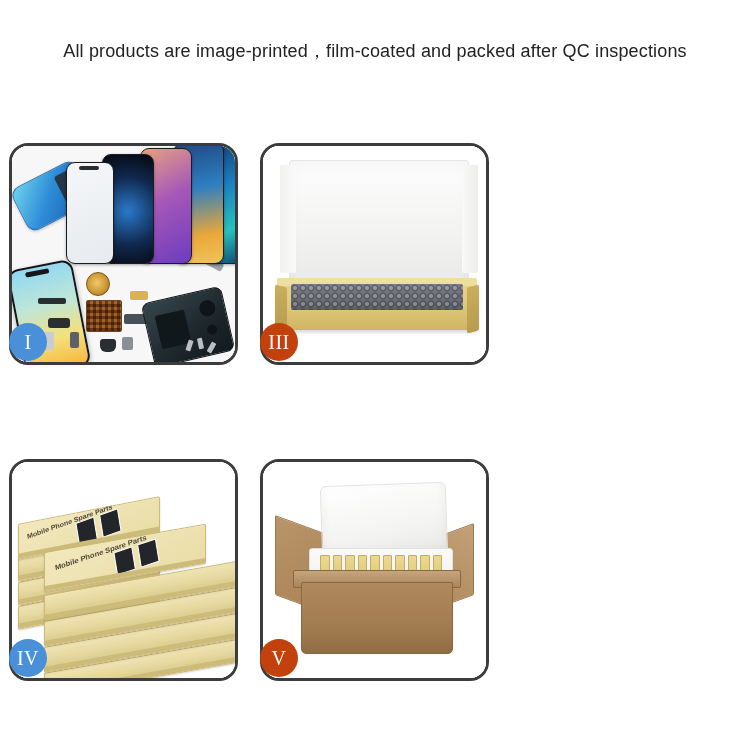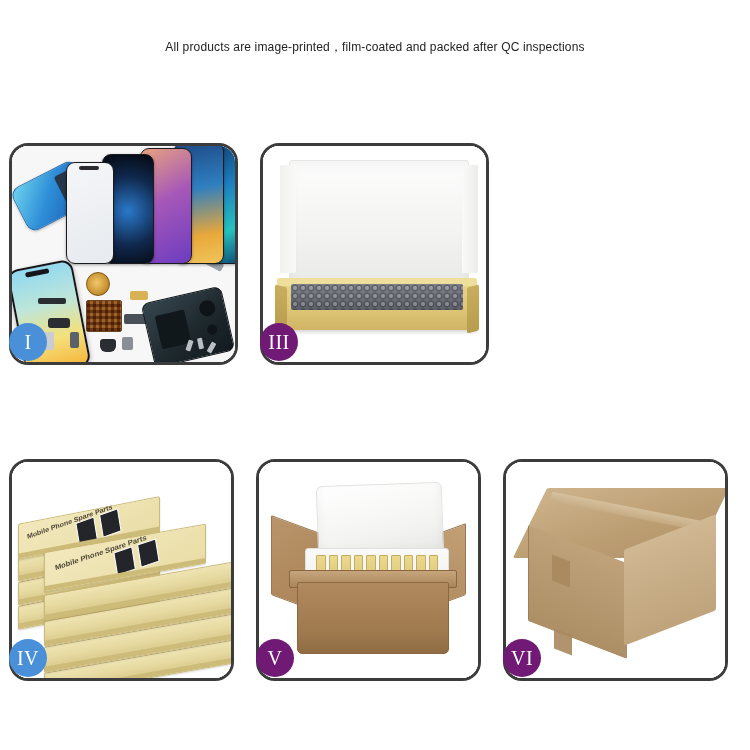--- a/index.html
+++ b/index.html
@@ -28,21 +28,21 @@
     font-weight: bold;
     letter-spacing: 1.2px;
     color: #171717;
     line-height: 1.12;
     margin: 0;
     padding: 0 10px;
     white-space: nowrap;
   }
   .page-subtitle {
     font-family: "Liberation Sans", sans-serif;
-    font-size: 12px;
+    font-size: 18px;
     font-weight: normal;
     color: #222222;
     letter-spacing: 0.15px;
     margin: 9px 0 0 0;
     padding: 0 8px;
     white-space: nowrap;
   }
 
   
   .grid {
@@ -84,21 +84,21 @@
     border-radius: 50%;
     background: #4a90d9;
     color: #ffffff;
     font-family: "Liberation Serif", serif;
     font-size: 20px;
     line-height: 38px;
     text-align: center;
     letter-spacing: 0.5px;
     z-index: 9;
   }
-  .badge.b3, .badge.b5, .badge.b6 { background: #701a75; }
+  .badge.b3, .badge.b5, .badge.b6 { background: #c2410c; }
 
   
   .p1-bg { position:absolute; inset:0; background:#f7f7f8; }
   .fan { position:absolute; left: 48px; top: 8px; width: 180px; height: 110px; }
   .fan .ph {
     position:absolute; bottom:0; border-radius:9px;
     box-shadow: 0 1px 3px rgba(0,0,0,.35);
     border: 1.5px solid #1b1b1f;
   }
   .fan .ph1 { width:46px; height:100px; left:6px; background:linear-gradient(160deg,#f4f6f8 0%,#e7eaee 100%); border-radius:9px; z-index:6;}
@@ -458,26 +458,14 @@
               <i></i>
               <i></i>
           </div>
         </div>
         <div class="carton-rim"></div>
         <div class="carton-body"></div>
       </div>
       <div class="badge b5">V</div>
     </div>
 
-    <div class="panel">
-      <div class="panel-clip">
-        <div class="p6-bg"></div>
-        <div class="c6-top"></div>
-        <div class="c6-tape"></div>
-        <div class="c6-front"></div>
-        <div class="c6-side"></div>
-        <div class="c6-tab1"></div>
-        <div class="c6-tab2"></div>
-      </div>
-      <div class="badge b6">VI</div>
-    </div>
   </div>
 </div>
 
 </body></html>

